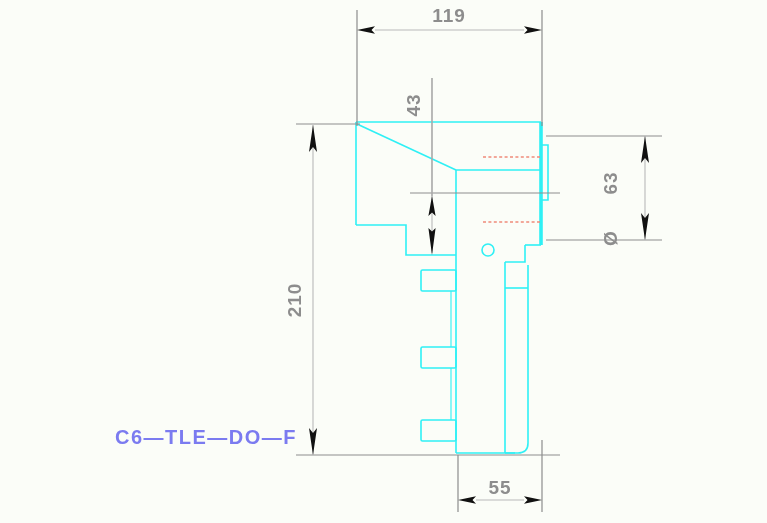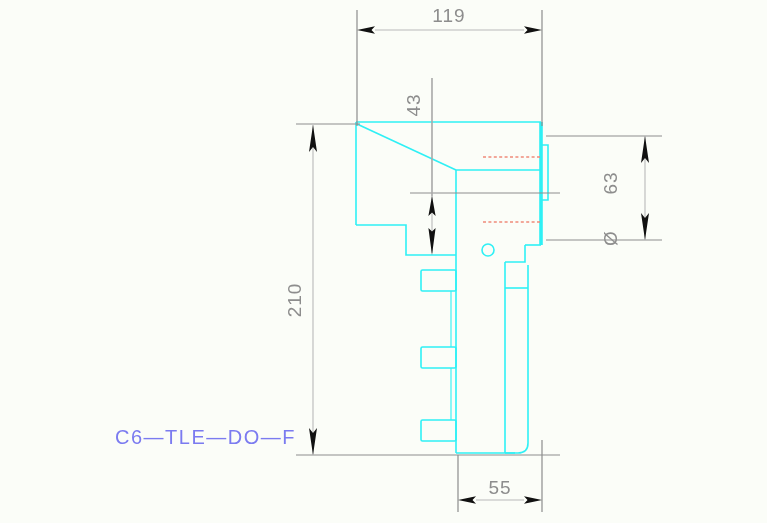--- a/index.html
+++ b/index.html
@@ -4,21 +4,21 @@
 <title>CAD Drawing</title>
 <style>
   html,body{margin:0;padding:0;}
   body{
     width:767px;height:523px;
     background:#fbfdf8;
     font-family:"Liberation Sans", sans-serif;
     overflow:hidden;
     position:relative;
   }
-  #stage{position:absolute;left:0;top:0;width:767px;height:523px;}
+  #stage{position:absolute;left:0;top:0;width:767px;height:523px;font-weight:bold;}
   svg#drawing{position:absolute;left:0;top:0;width:767px;height:523px;display:block;}
 
   .dim-text{
     font-family:"Liberation Sans", sans-serif;
     font-size:19px;
     letter-spacing:1px;
     fill:#8d8d8d;
     stroke:none;
   }
   .part-label{

